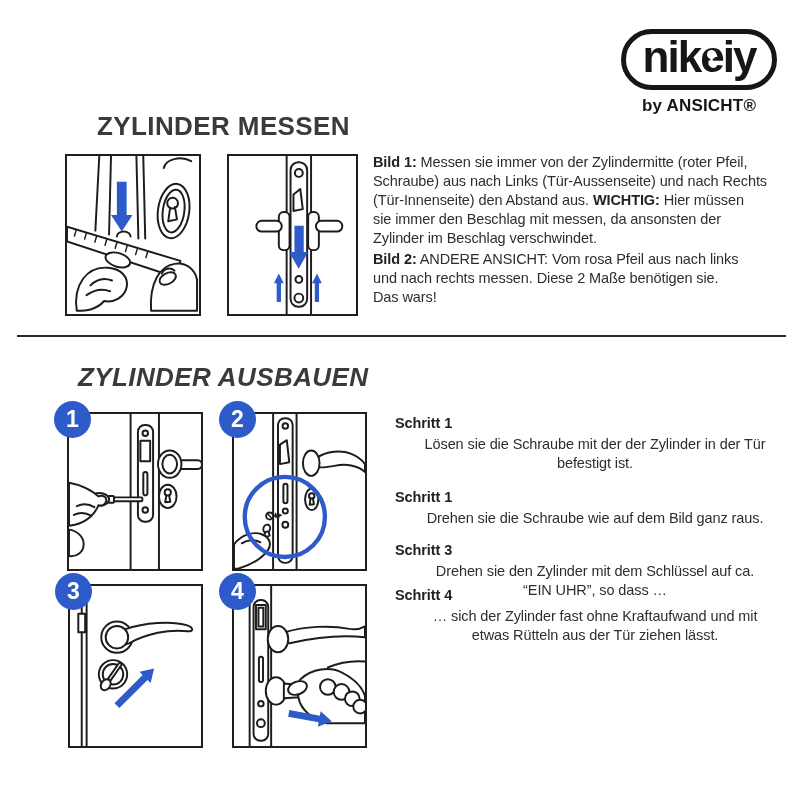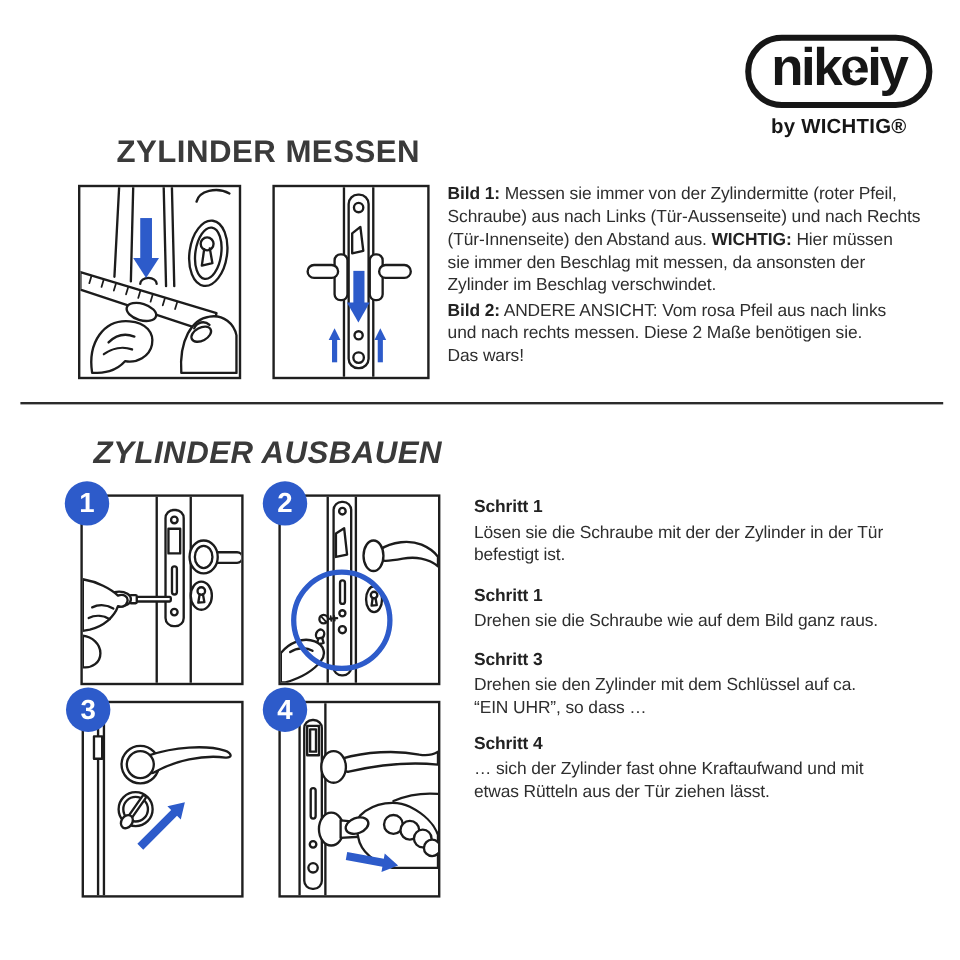--- a/index.html
+++ b/index.html
@@ -28,38 +28,38 @@
   .para { white-space:pre; letter-spacing:-0.1px; }
   .para + .para { margin-top:2px; }
   .para b { color:#222; }
 
   .divider { position:absolute; left:17px; top:335px; width:769px; height:2px; background:var(--divider); }
 
   .badge { position:absolute; width:37px; height:37px; border-radius:50%; background:var(--accent); color:#fff; display:flex; align-items:center; justify-content:center; font-size:23px; font-weight:bold; z-index:3; }
 
   .step { position:absolute; left:395px; width:400px; font-size:14.5px; line-height:19px; letter-spacing:-0.1px; }
   .step-title { font-weight:bold; color:#222; margin-bottom:2px; }
-  .step-text { white-space:pre; }
+  .step-text { white-space:pre;text-align:center; }
 
   
   .s  { stroke:var(--ink); stroke-width:2; fill:none; stroke-linecap:round; stroke-linejoin:round; }
   .s1 { stroke:var(--ink); stroke-width:1.5; fill:none; stroke-linecap:round; }
   .w  { stroke:var(--ink); stroke-width:2; fill:#fff; stroke-linecap:round; stroke-linejoin:round; }
   .b  { fill:var(--accent); stroke:none; }
   .bs { stroke:var(--accent); fill:none; }
 </style>
 </head>
 <body>
 
 <div class="page">
 
   <div class="logo-box">
       <span class="logo-text"><span>nik</span><span class="logo-e"><span>e</span><i class="keyhole"></i></span><span>iy</span></span>
     </div>
-  <div class="byline">by WICHTIG®</div>
+  <div class="byline">by ANSICHT®</div>
 
   <h1 class="title t-messen">ZYLINDER MESSEN</h1>
 
   <figure class="fig" style="left:65px;top:154px;width:136px;height:162px">
     <svg viewBox="0 0 135 161">
       <g>
         <line class="s" x1="33" y1="0" x2="29" y2="76"></line>
         <line class="s" x1="45" y1="0" x2="43" y2="80"></line>
         <line class="s" x1="71" y1="0" x2="73" y2="84"></line>
         <line class="s" x1="78" y1="0" x2="80" y2="84"></line>
@@ -302,19 +302,19 @@
   </div>
   <div class="step" style="top:488px">
     <div class="step-title">Schritt 1</div>
     <div class="step-text">Drehen sie die Schraube wie auf dem Bild ganz raus.</div>
   </div>
   <div class="step" style="top:541px">
     <div class="step-title">Schritt 3</div>
     <div class="step-text">Drehen sie den Zylinder mit dem Schlüssel auf ca.
 “EIN UHR”, so dass …</div>
   </div>
-  <div class="step" style="top:611px">
+  <div class="step" style="top:586px">
     <div class="step-title">Schritt 4</div>
     <div class="step-text">… sich der Zylinder fast ohne Kraftaufwand und mit
 etwas Rütteln aus der Tür ziehen lässt.</div>
   </div>
 
 </div>
 
 </body></html>

